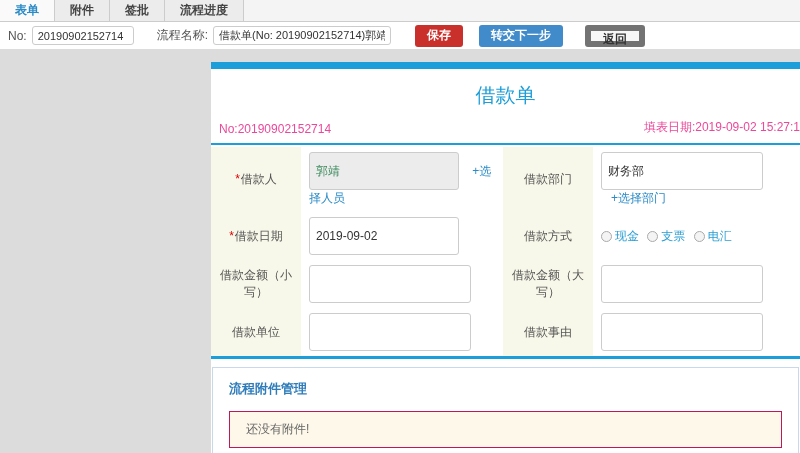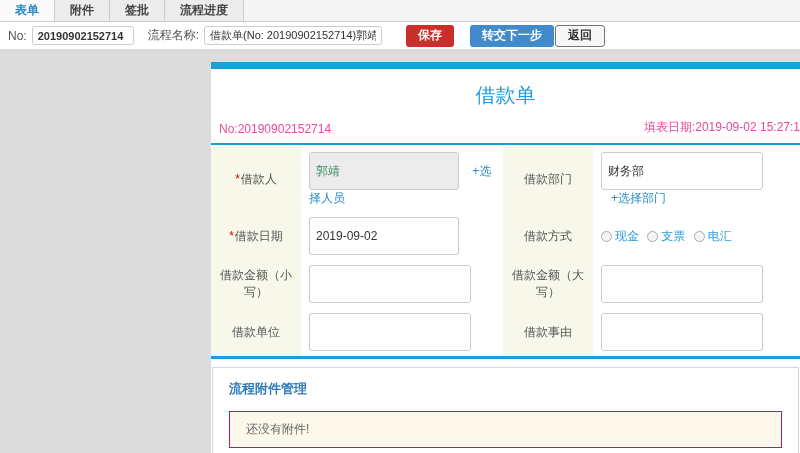--- a/index.html
+++ b/index.html
@@ -13,27 +13,27 @@
          background:#ececec; border-right:1px solid #ccc; padding:0 15px; cursor:pointer; white-space:nowrap; }
   .tab.active { background:#fafafa; color:#2a8bc7; }
   .tab-rest { flex:1; background:#f4f4f4; }
 
   
   .toprow { position:absolute; top:22px; left:0; right:0; height:27px; background:#fff;
             display:flex; align-items:center; padding-left:8px; }
   .lbl { font-size:12px; color:#555; margin-right:5px; white-space:nowrap; }
   .inp { height:19px; border:1px solid #ccc; border-radius:3px; font-size:11px; padding:1px 5px;
          color:#333; font-family:inherit; }
-  .no-inp { width:102px; margin-right:14px;font-weight:bold; }
+  .no-inp { width:102px; margin-right:23px; }
   .flow-inp { width:178px; }
   .btn { height:22px; border:none; border-radius:3px; font-size:12px; font-weight:bold;
          padding:0 12px; cursor:pointer; font-family:inherit; white-space:nowrap;text-align:center; }
   .btn.red { background:#c9302c; color:#fff; margin-left:24px; }
   .btn.blue { background:#428bca; color:#fff; margin-left:16px; }
-  .btn.plain { background:#f7f7f7; color:#333; border:1px solid #737373; margin-left:1px; }
+  .btn.plain { background:#f7f7f7; color:#333; border:6px solid #737373; margin-left:22px; }
 
   
   .panel { position:absolute; left:211px; top:62px; right:0; bottom:0; background:#fff; overflow:hidden; }
   .blue-bar { height:7px; background:#1b9ed9; }
   .form-title { text-align:center; font-size:20px; color:#1b9ed9; padding:13px 0 10px; }
   .form-info { display:flex; justify-content:space-between; align-items:flex-end;
                font-size:12px; color:#ec4899; padding:0 0 7px 8px; white-space:nowrap; }
   .blue-line { height:2px; background:#1b9ed9; }
 
   table.form-table { width:100%; border-collapse:collapse; margin-top:2px; }

